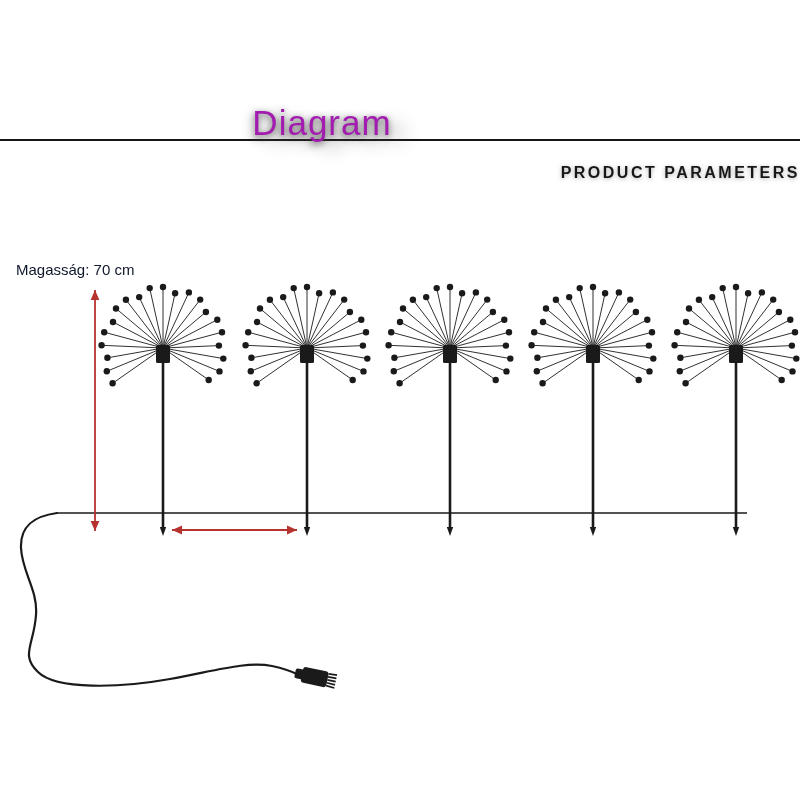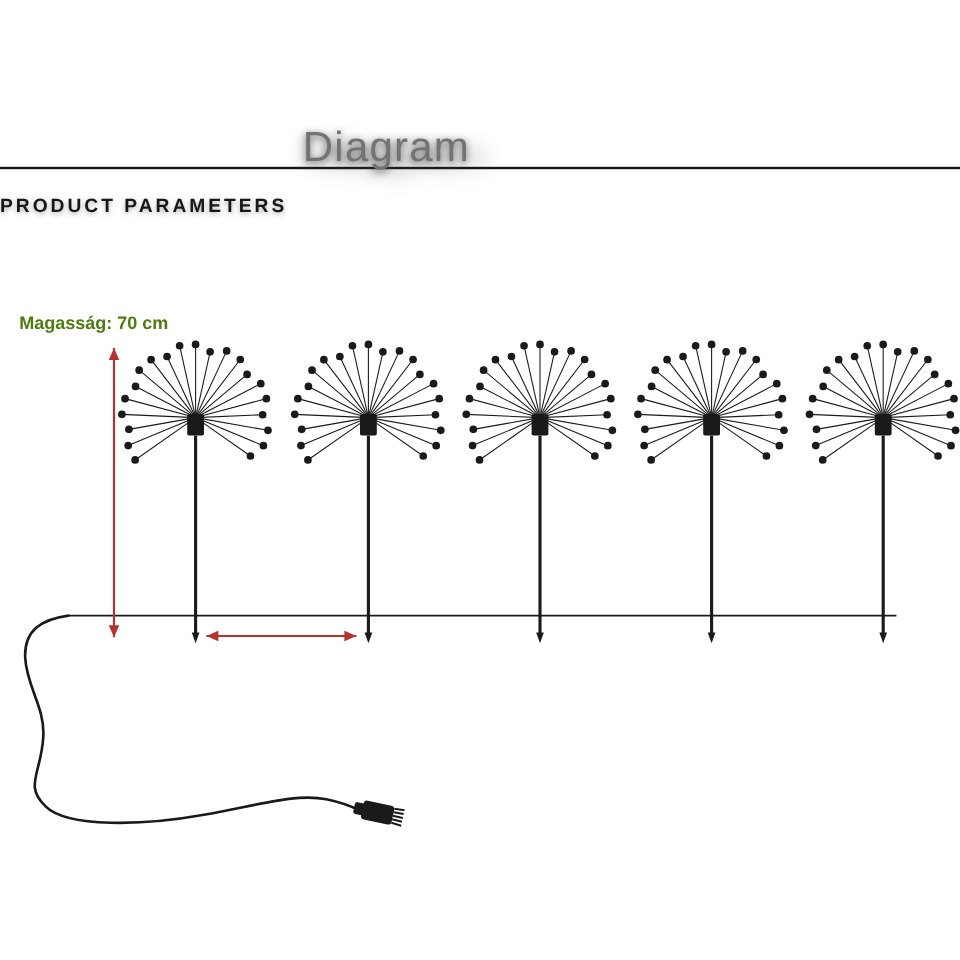--- a/index.html
+++ b/index.html
@@ -3,25 +3,25 @@
 <meta charset="utf-8">
 <style>
   html,body{margin:0;padding:0;background:#ffffff;}
   .page{
     position:relative;width:800px;height:800px;background:#ffffff;overflow:hidden;
     font-family:"Liberation Sans", sans-serif;
   }
   .rule{position:absolute;top:139px;left:0;width:800px;height:2px;background:#161616;}
   .title{
     position:absolute;top:103px;left:0;width:644px;margin:0;text-align:center;
-    font-size:35px;font-weight:500;letter-spacing:1px;color:#737373;
+    font-size:35px;font-weight:500;letter-spacing:1px;color:#a21caf;
     text-shadow:0 2px 6px rgba(60,60,60,.75), 14px 8px 16px rgba(90,90,90,.45), -4px 4px 10px rgba(90,90,90,.35);
   }
   .subtitle{
-    position:absolute;top:164px;left:0;width:800px;text-align:left;
+    position:absolute;top:164px;left:0;width:800px;text-align:right;
     font-size:16px;font-weight:700;letter-spacing:2.5px;color:#171717;
     text-shadow:0 1px 4px rgba(110,110,110,.55);
   }
   .canvas{position:absolute;left:0;top:0;width:800px;height:800px;}
   .label{position:absolute;white-space:nowrap;}
   .height-label{left:16px;top:261px;font-size:15px;font-weight:400;}
   .distance-label{left:138px;top:546px;font-size:25px;font-weight:700;}
 </style>
 </head>
 <body>
@@ -283,14 +283,14 @@
         <polygon points="95,531 99.4,521.0 90.6,521.0" fill="#b5322e"></polygon>
         <polygon points="95,290 90.6,300.0 99.4,300.0" fill="#b5322e"></polygon>
       </g>
       <g>
         <line x1="172" y1="530" x2="297" y2="530" stroke="#b5322e" stroke-width="1.8"></line>
         <polygon points="297,530 287.0,525.6 287.0,534.4" fill="#b5322e"></polygon>
         <polygon points="172,530 182.0,534.4 182.0,525.6" fill="#b5322e"></polygon>
       </g>
     </svg>
 
-  <div class="label height-label" style="color: #4d7c0f; font-weight: bold;">Magasság: 70 cm</div>
+  <div class="label height-label" style="color: #0f172a;">Magasság: 70 cm</div>
 </div>
 
 </body></html>

